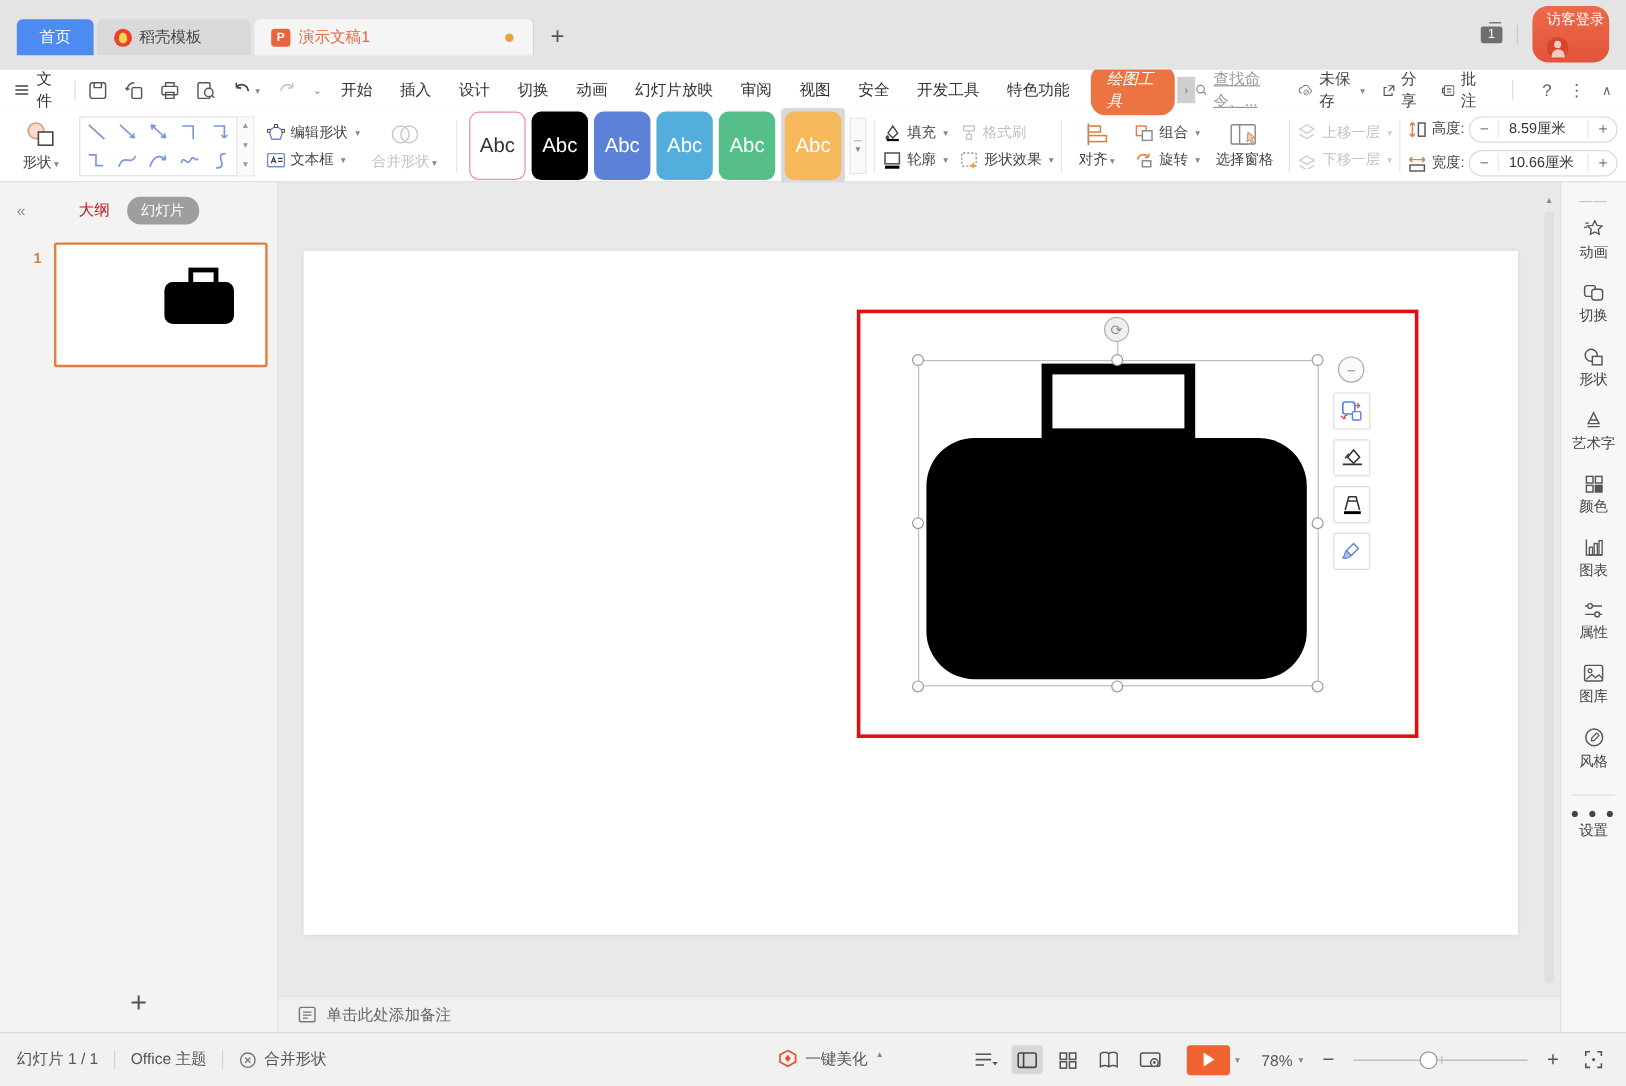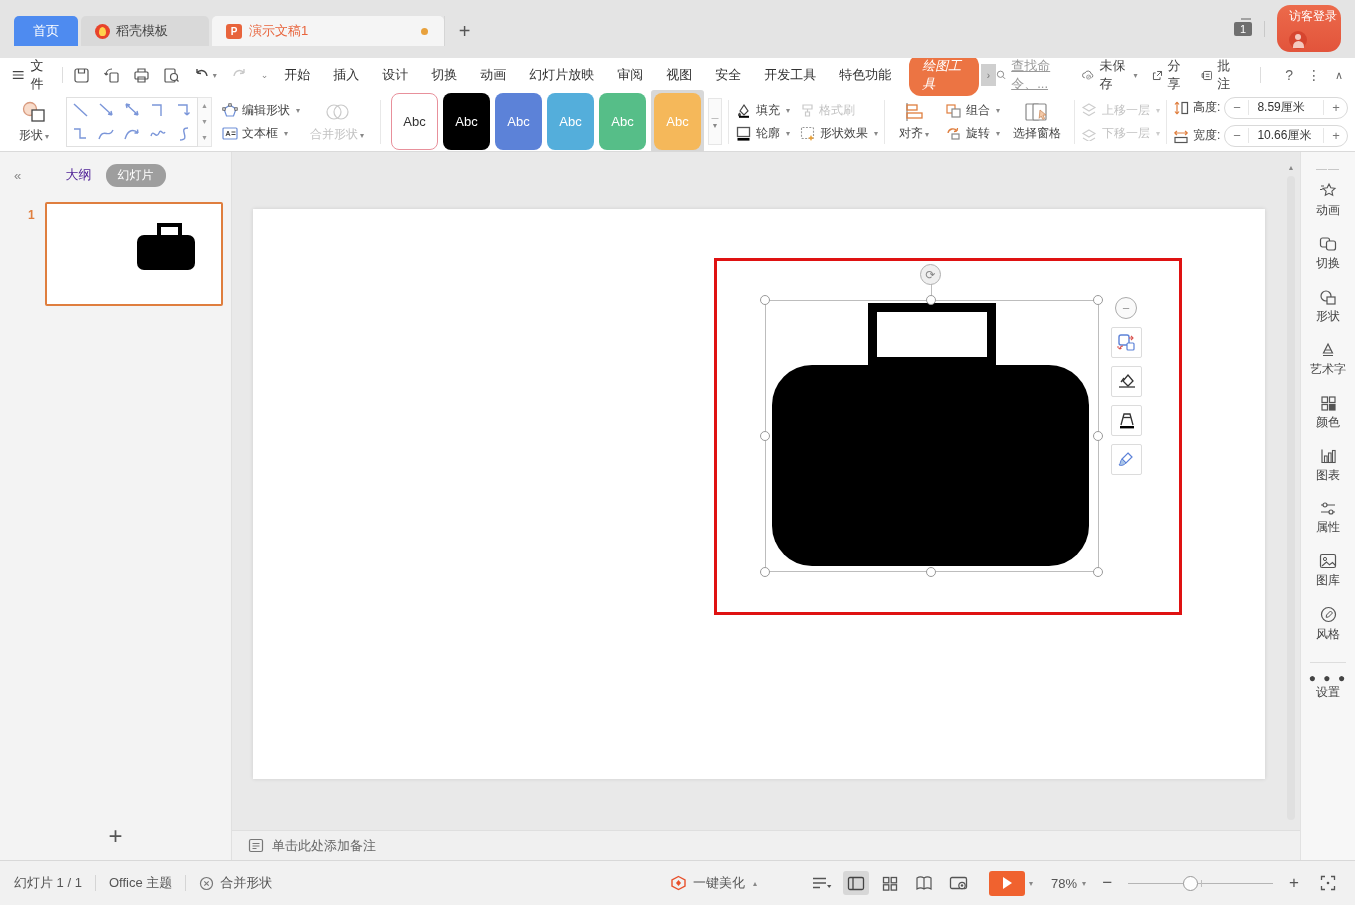--- a/index.html
+++ b/index.html
@@ -52,42 +52,42 @@
   .rib-label { font-size:12px; color:#444; white-space:nowrap; }
   .rib-label .caret { font-size:8px; }
   .rib-col { display:flex; flex-direction:column; gap:6px; flex:none; }
   .rib-row { display:flex; align-items:center; gap:4px; font-size:12px; color:#444; cursor:pointer; white-space:nowrap; }
   .rib-row.disabled, .rib-stack.disabled .rib-label { color:#C2C2C2; }
   .gallery { display:grid; grid-template-columns:repeat(5,26px); grid-template-rows:24px 24px; border:1px solid #E0E0E0; background:#fff; margin-left:6px; flex:none; }
   .gcell { display:flex; align-items:center; justify-content:center; cursor:pointer; }
   .gal-arrows { display:flex; flex-direction:column; width:14px; border:1px solid #E6E6E6; border-left:none; flex:none; }
   .gal-arrows div { flex:1; display:flex; align-items:center; justify-content:center; font-size:7px; color:#999; background:#FAFAFA; cursor:pointer; }
   .abc-gallery { display:flex; align-items:center; gap:5px; margin:0 4px; flex:none; }
-  .abc { width:47px; height:57px; border-radius:8px; display:flex; align-items:center; justify-content:center; font-size:13px; cursor:pointer;text-align:right; }
+  .abc { width:47px; height:57px; border-radius:8px; display:flex; align-items:center; justify-content:center; font-size:17px; cursor:pointer;text-align:right; }
   .abc-wrap.sel { background:#D8D8D8; border-radius:3px; padding:3px; }
   .abc1 { background:#fff; border:1px solid #E8909B; color:#333; }
   .abc2 { background:#000; color:#fff; }
   .abc3 { background:#5C82D8; color:#fff; }
   .abc4 { background:#54AEDB; color:#fff; }
   .abc5 { background:#56BE88; color:#fff; }
   .abc6 { background:#F5B85A; color:#fff; }
   .abc-more { width:14px; height:47px; border:1px solid #E6E6E6; background:#FAFAFA; display:flex; align-items:center; justify-content:center; flex-direction:column; gap:1px; color:#888; font-size:7px; cursor:pointer; flex:none; }
   .stepper { display:flex; align-items:center; border:1px solid #D9D9D9; border-radius:11px; height:22px; overflow:hidden; background:#fff; }
   .step-btn { width:24px; text-align:center; color:#777; font-size:13px; cursor:pointer; border-right:1px solid #E6E6E6; }
   .step-btn.plus { border-right:none; border-left:1px solid #E6E6E6; }
   .step-val { width:74px; text-align:left; padding-left:8px; font-size:12px; color:#333; }
 
   
   .main { display:flex; height:708px; }
   
   .left-panel { position:relative; width:232px; background:#F3F3F3; border-right:1px solid #E0E0E0; flex:none; }
   .lp-header { position:absolute; top:10px; left:0; right:0; height:26px; display:flex; align-items:center; }
   .lp-collapse { position:absolute; left:14px; color:#888; font-size:13px; cursor:pointer; }
   .lp-tabs { margin:0 auto; display:flex; align-items:center; gap:14px; }
-  .lp-tab-outline { color:#4c1d95; font-size:13px; cursor:pointer; }
+  .lp-tab-outline { color:#b91c1c; font-size:13px; cursor:pointer; }
   .lp-tab-slides { background:#9E9E9E; color:#fff; font-size:12px; border-radius:11px; padding:3px 12px; cursor:pointer; }
   .thumb { position:absolute; left:45px; top:50px; width:178px; height:104px; background:#fff; border:2px solid #DF7E3E; border-radius:2px; cursor:pointer; }
   .thumb-num { position:absolute; left:28px; top:56px; color:#DF7E3E; font-size:12px; font-weight:bold; }
   .mini-handle { position:absolute; left:110px; top:19px; width:25px; height:16px; border:4px solid #000; background:#fff; }
   .mini-body { position:absolute; left:90px; top:31px; width:58px; height:35px; background:#000; border-radius:7px; }
   .add-slide { position:absolute; bottom:10px; left:0; right:0; text-align:center; font-size:24px; color:#555; font-weight:300; cursor:pointer; }
 
   
   .canvas-col { position:relative; flex:1; background:#E9E9E9; }
   .slide { position:absolute; left:21px; top:57px; width:1012px; height:570px; background:#fff; box-shadow:0 0 4px rgba(0,0,0,0.12); }
@@ -112,21 +112,21 @@
   .rs-item { display:flex; flex-direction:column; align-items:center; gap:3px; margin-bottom:17px; cursor:pointer; }
   .rs-item span { font-size:12px; color:#444; }
   .rs-div { width:36px; height:1px; background:#DDD; margin:2px 0 12px; }
   .rs-dots { color:#777; font-size:12px; letter-spacing:2px; line-height:6px; }
 
   
   .statusbar { height:45px; background:#F1F1F1; border-top:1px solid #D8D8D8; display:flex; align-items:center; padding:0 14px; font-size:13px; color:#555; }
   .sb-item { display:flex; align-items:center; gap:6px; cursor:pointer; white-space:nowrap; }
   .sb-div { width:1px; height:16px; background:#D5D5D5; margin:0 13px; }
   .sb-right { margin-left:auto; display:flex; align-items:center; gap:12px; }
-  .beautify { display:flex; align-items:center; gap:6px; cursor:pointer; margin-right:40px; }
+  .beautify { display:flex; align-items:flex-start; gap:6px; cursor:pointer; margin-right:62px; }
   .view-icons { display:flex; align-items:center; gap:8px; }
   .vbtn { width:26px; height:24px; display:flex; align-items:center; justify-content:center; border-radius:3px; cursor:pointer; }
   .vbtn.sel { background:#D7D7D7; }
   .play-group { display:flex; align-items:center; margin:0 6px; }
   .play-btn { width:36px; height:25px; background:#F0622F; border-radius:3px; display:flex; align-items:center; justify-content:center; cursor:pointer; }
   .play-tri { width:0; height:0; border-left:9px solid #fff; border-top:6px solid transparent; border-bottom:6px solid transparent; }
   .zoom-pct { display:flex; align-items:center; gap:3px; cursor:pointer; }
   .zoom-minus,.zoom-plus { font-size:17px; color:#555; cursor:pointer; padding:0 4px; }
   .zslider { position:relative; width:145px; height:20px; cursor:pointer; }
   .ztrack { position:absolute; top:10px; left:0; right:0; height:1px; background:#B5B5B5; }

